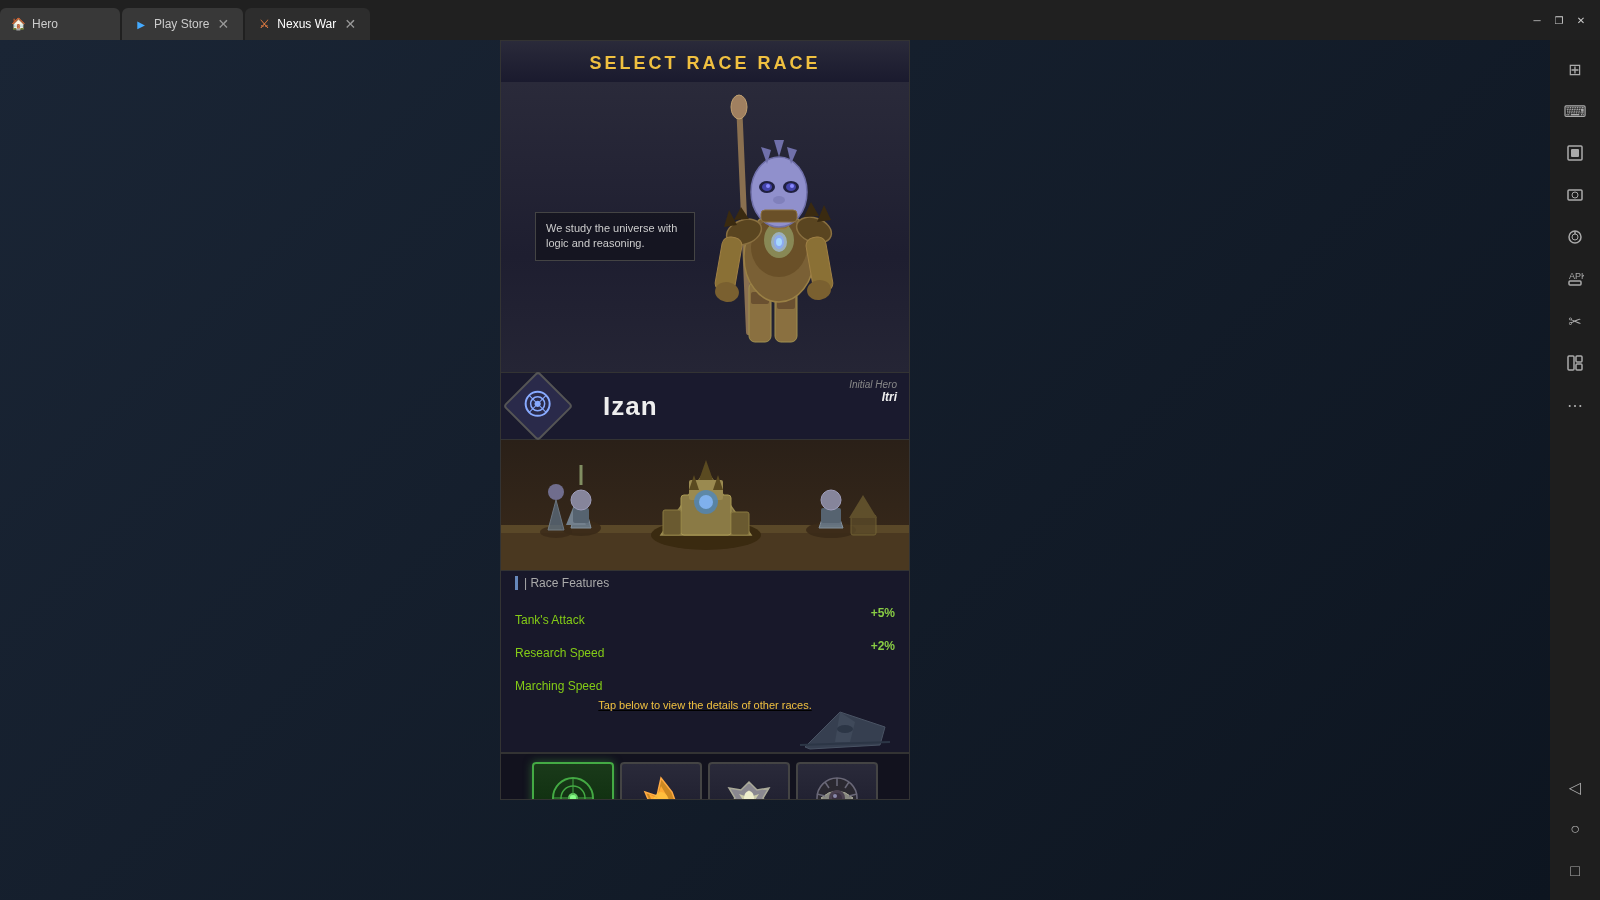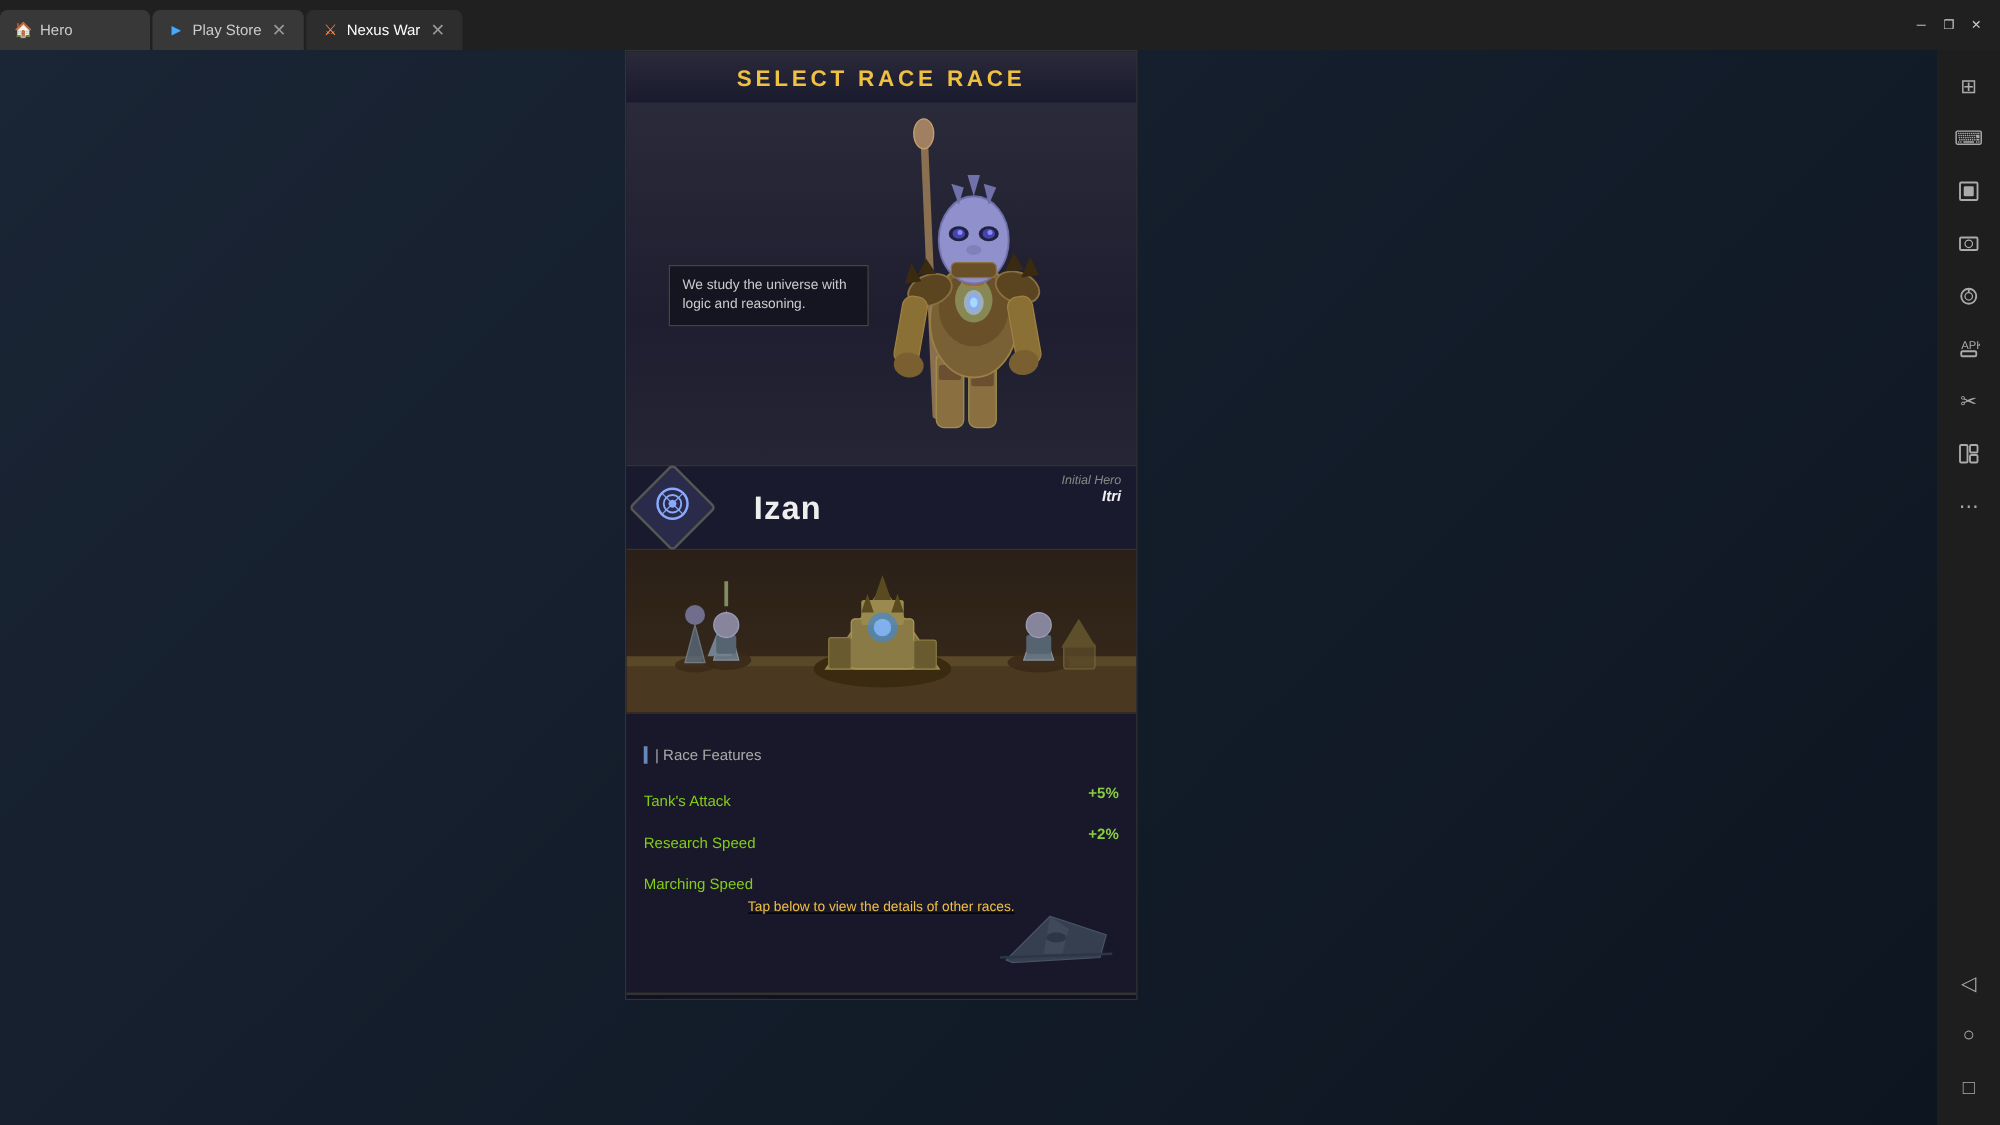--- a/index.html
+++ b/index.html
@@ -260,21 +260,21 @@
     
     .scene-area {
       height: 130px;
       background: linear-gradient(180deg, #2a2018 0%, #3a2a1a 100%);
       position: relative;
       overflow: hidden;
     }
 
     
     .race-features {
-      padding: 26px 14px;
+      padding: 5px 14px;
       background: #18182a;
       border-top: 1px solid #333;
     }
 
     .race-features-title {
       font-size: 12px;
       color: #aaa;
       margin-bottom: 8px;
       border-left: 3px solid #6688bb;
       padding-left: 6px;

